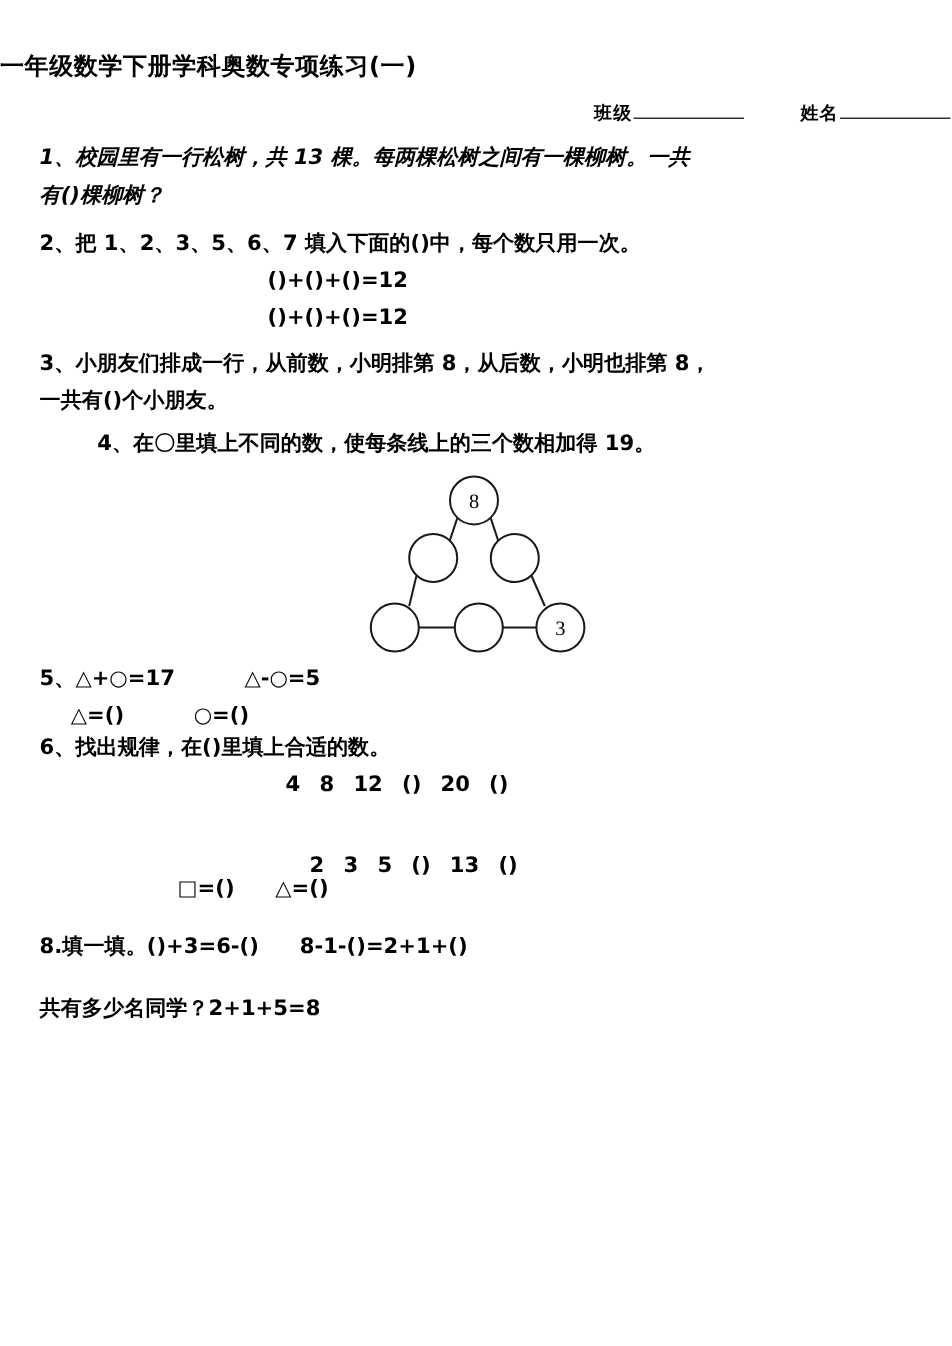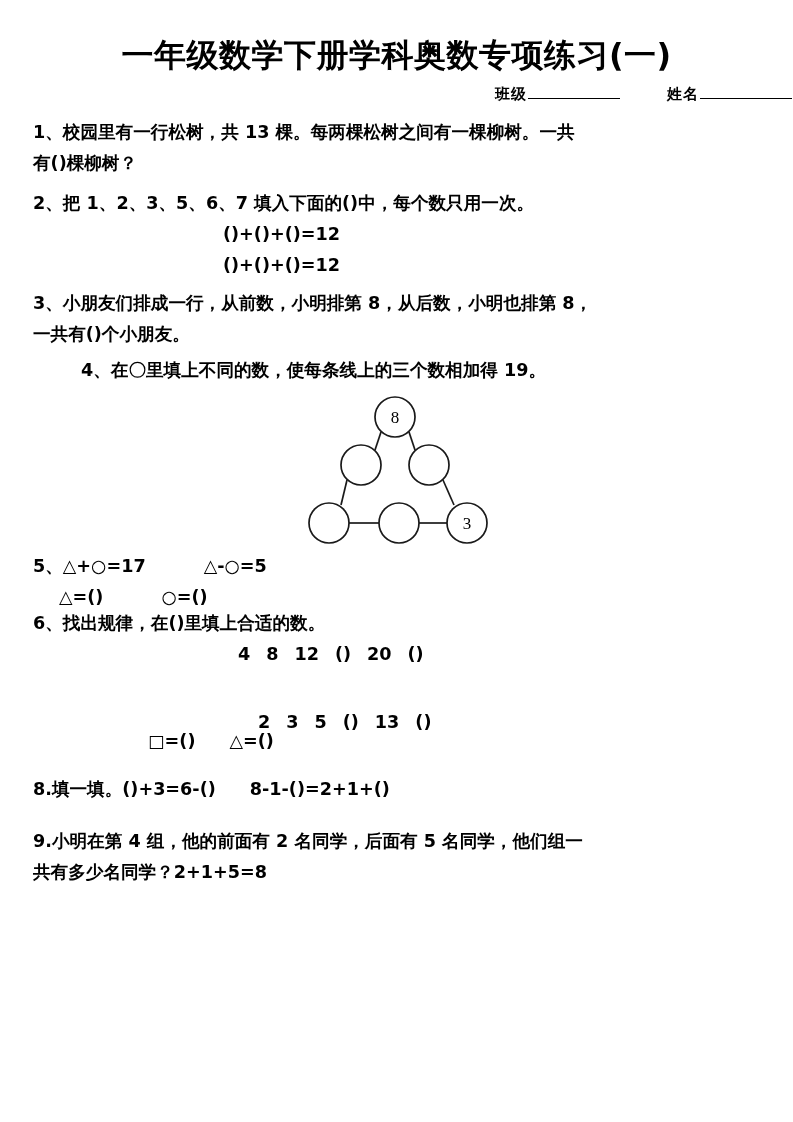--- a/index.html
+++ b/index.html
@@ -22,24 +22,23 @@
     height: 1122px;
     box-sizing: border-box;
   }
 
   
   .title {
     position: absolute;
     top: 38px;
     left: 0;
     width: 793px;
-    text-align: center;
     font-family: "DejaVu Sans", "Liberation Sans", sans-serif;
     font-weight: bold;
-    font-size: 32px;
+    font-size: 20px;
     letter-spacing: 0.5px;
     line-height: 34px;
     white-space: nowrap;
   }
 
   
   .idline {
     position: absolute;
     top: 84px;
     left: 0;
@@ -113,21 +112,21 @@
 <body>
 
 <div class="page">
 
   <div class="title">一年级数学下册学科奥数专项练习(一)</div>
 
   <div class="idline">
     <span class="fieldlabel">班级</span><span class="blank-rule"></span><span class="gap"></span><span class="fieldlabel">姓名</span><span class="blank-rule"></span>
   </div>
 
-  <div class="q" style="top:117px;">
+  <div class="q" style="top:117px;font-style:italic;">
     <div class="para">1、校园里有一行松树，共 13 棵。每两棵松树之间有一棵柳树。一共</div>
     <div><span>有(</span><span class="inner"></span><span>)棵柳树？</span></div>
   </div>
 
   <div class="q" style="top:188px;">
     <div><span>2、把 1、2、3、5、6、7 填入下面的(</span><span class="inner"></span><span>)中，每个数只用一次。</span></div>
     <div class="ind-2"><span>(</span><span class="inner"></span><span>)+(</span><span class="inner"></span><span>)+(</span><span class="inner"></span><span>)=12</span></div>
     <div class="ind-2"><span>(</span><span class="inner"></span><span>)+(</span><span class="inner"></span><span>)+(</span><span class="inner"></span><span>)=12</span></div>
   </div>
 
@@ -178,18 +177,17 @@
 
   <div class="q" style="top:726px;">
     <div class="ind-2" style="padding-left:115px;"><span>□=(</span><span class="inner"></span><span>)</span><span class="sp-l"></span><span>△=(</span><span class="inner"></span><span>)</span></div>
   </div>
 
   <div class="q" style="top:774px;">
     <div><span>8.填一填。(</span><span class="inner"></span><span>)+3=6-(</span><span class="inner"></span><span>)</span><span class="sp-l"></span><span>8-1-(</span><span class="inner"></span><span>)=2+1+(</span><span class="inner"></span><span>)</span></div>
   </div>
 
   <div class="q" style="top:826px;">
-    <div class="para">9.小明在第 4 组，他的前面有 2 名同学，后面有 5 名同学，他们组一</div>
     <div>共有多少名同学？2+1+5=8</div>
   </div>
 
 
 </div>
 
 </body></html>

